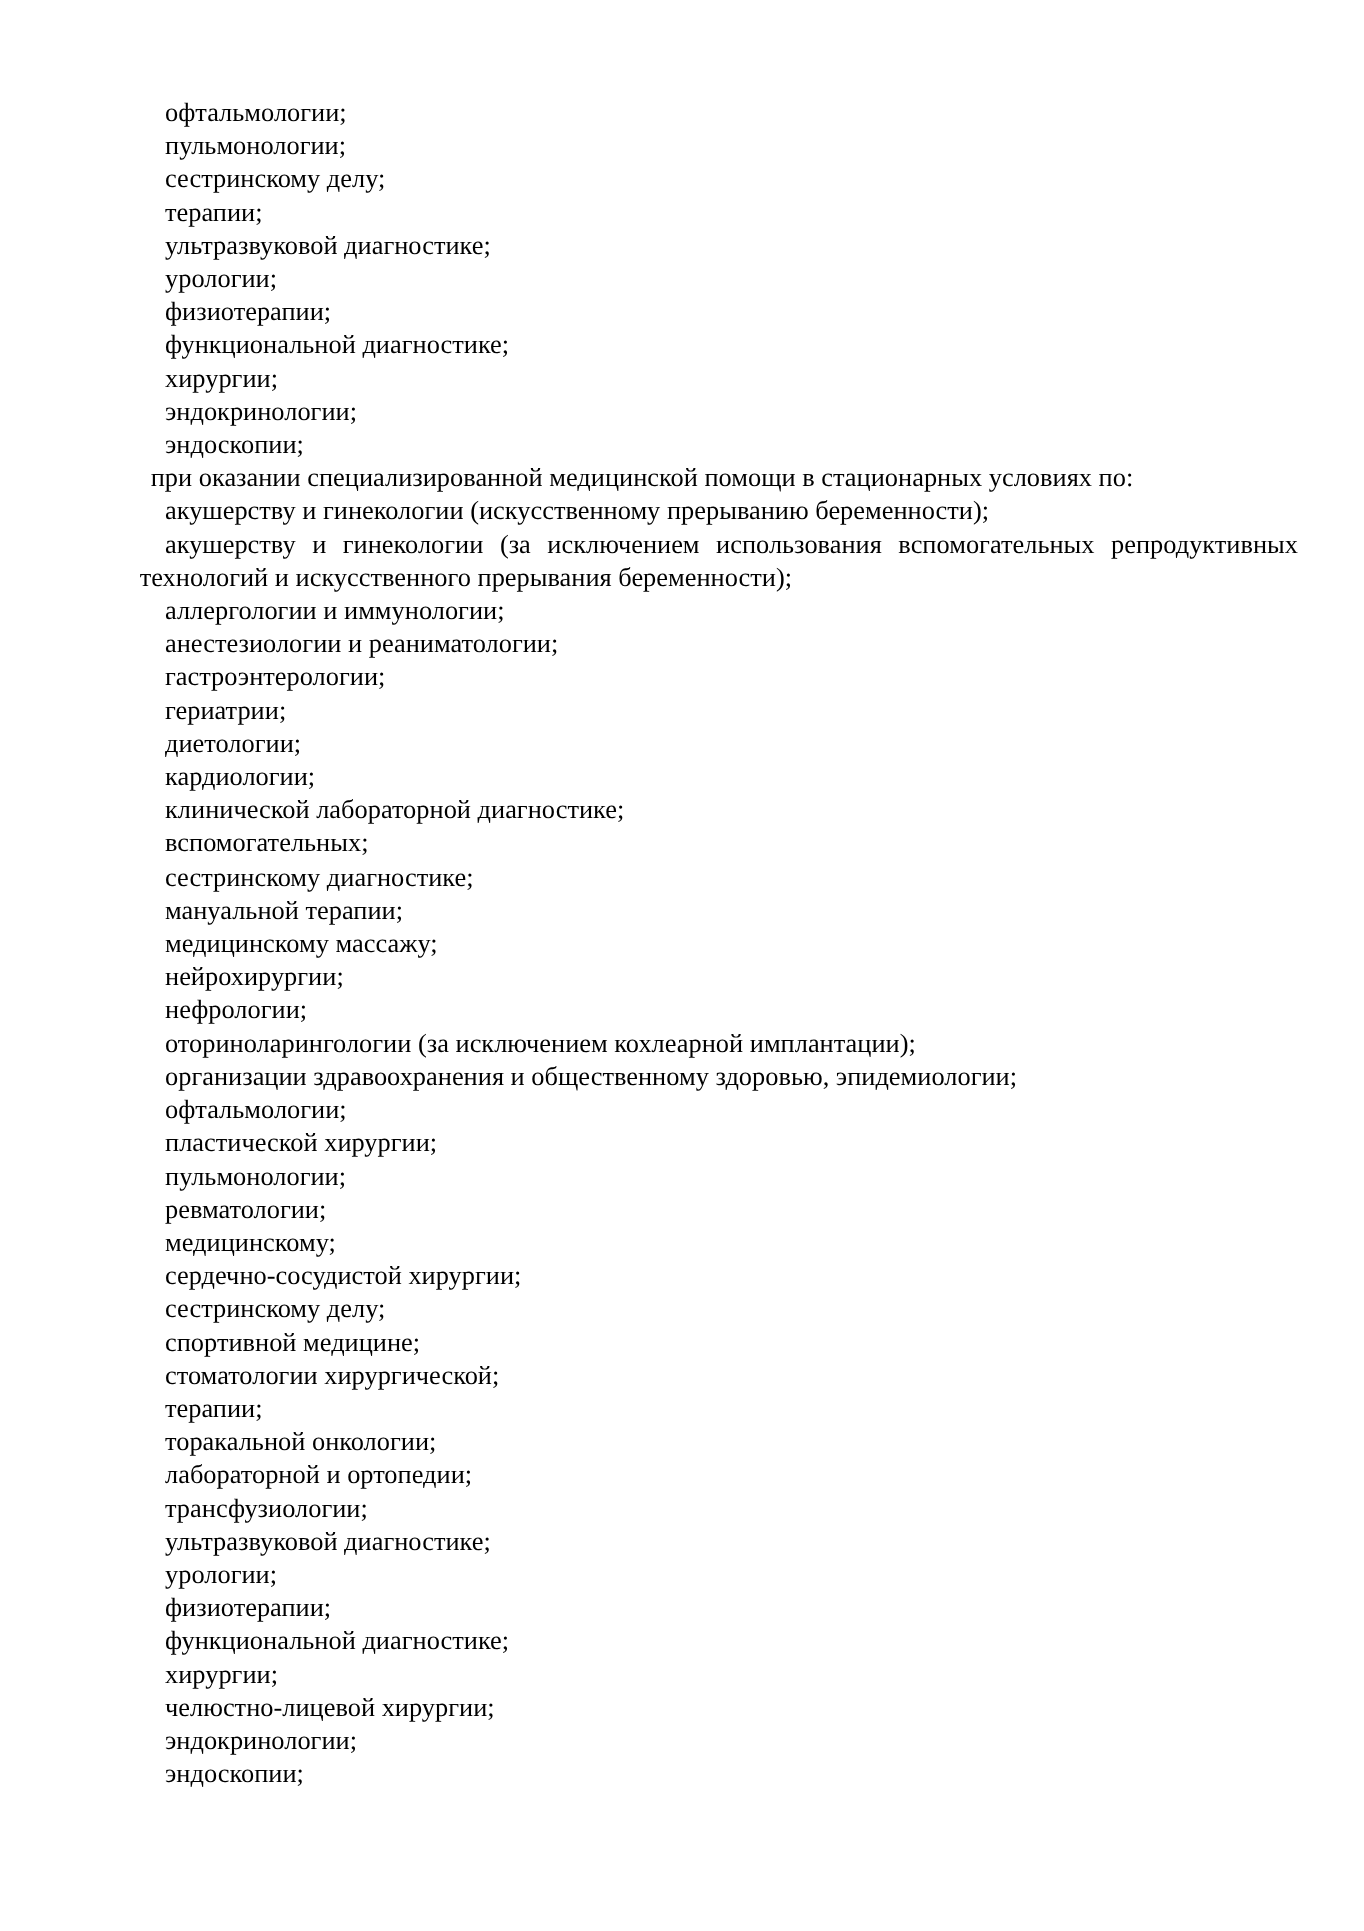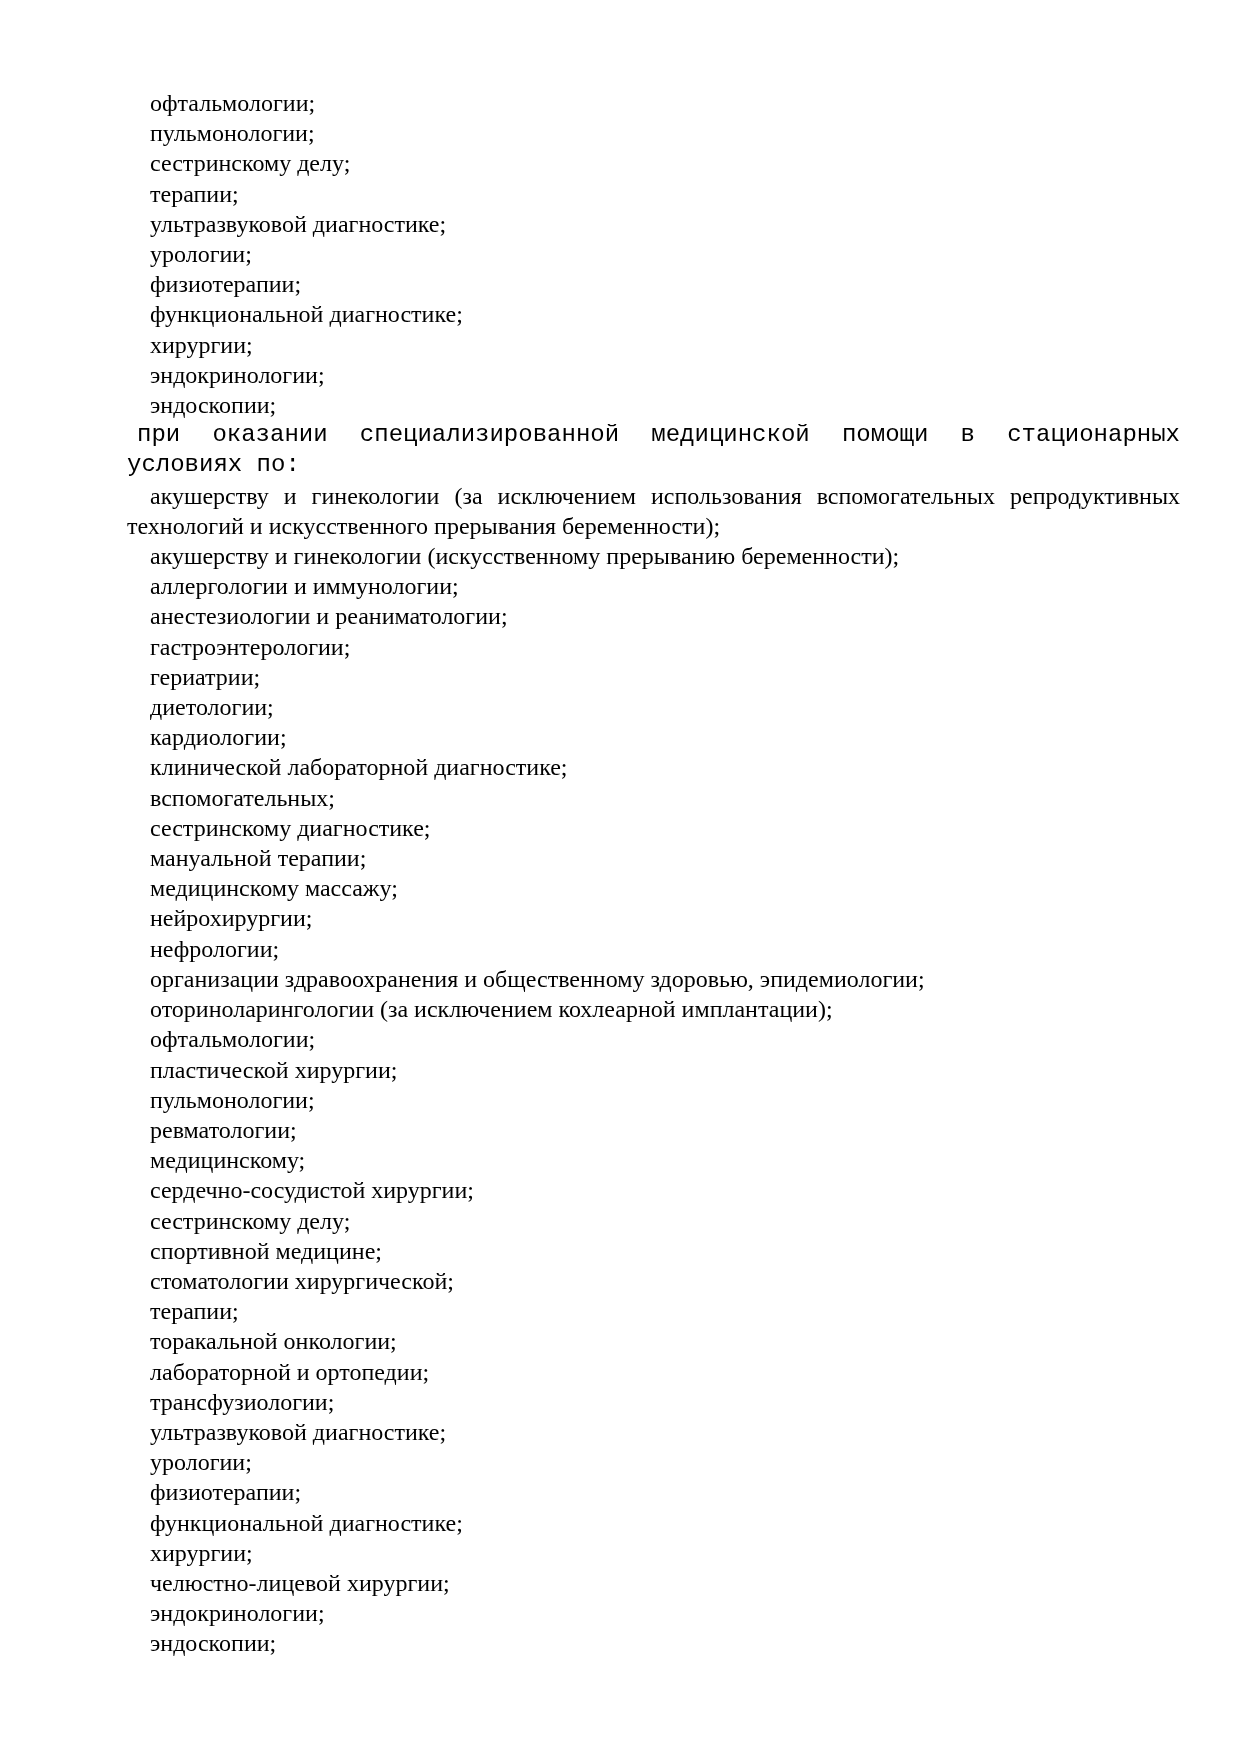--- a/index.html
+++ b/index.html
@@ -27,21 +27,20 @@
   .doc-content p {
     margin: 0;
     padding: 0;
     text-align: justify;
   }
   .item {
     text-indent: 23px;
   }
   .para-header {
     text-indent: 10px;
-    font-family: Liberation Mono, monospace;
   }
 </style>
 </head>
 <body>
 
 <div class="doc-page">
   <div class="doc-content">
     <div>
         <p class="item">офтальмологии;</p>
         <p class="item">пульмонологии;</p>
@@ -50,37 +49,37 @@
         <p class="item">ультразвуковой диагностике;</p>
         <p class="item">урологии;</p>
         <p class="item">физиотерапии;</p>
         <p class="item">функциональной диагностике;</p>
         <p class="item">хирургии;</p>
         <p class="item">эндокринологии;</p>
         <p class="item">эндоскопии;</p>
       </div>
     <p class="para-header">при оказании специализированной медицинской помощи в стационарных условиях по:</p>
     <div>
+        <p class="item">акушерству и гинекологии (искусственному прерыванию беременности);</p>
         <p class="item">акушерству и гинекологии (за исключением использования вспомогательных репродуктивных технологий и искусственного прерывания беременности);</p>
-        <p class="item">акушерству и гинекологии (искусственному прерыванию беременности);</p>
         <p class="item">аллергологии и иммунологии;</p>
         <p class="item">анестезиологии и реаниматологии;</p>
         <p class="item">гастроэнтерологии;</p>
         <p class="item">гериатрии;</p>
         <p class="item">диетологии;</p>
         <p class="item">кардиологии;</p>
         <p class="item">клинической лабораторной диагностике;</p>
         <p class="item">вспомогательных;</p>
         <p class="item">сестринскому диагностике;</p>
         <p class="item">мануальной терапии;</p>
         <p class="item">медицинскому массажу;</p>
         <p class="item">нейрохирургии;</p>
         <p class="item">нефрологии;</p>
+        <p class="item">оториноларингологии (за исключением кохлеарной имплантации);</p>
         <p class="item">организации здравоохранения и общественному здоровью, эпидемиологии;</p>
-        <p class="item">оториноларингологии (за исключением кохлеарной имплантации);</p>
         <p class="item">офтальмологии;</p>
         <p class="item">пластической хирургии;</p>
         <p class="item">пульмонологии;</p>
         <p class="item">ревматологии;</p>
         <p class="item">медицинскому;</p>
         <p class="item">сердечно-сосудистой хирургии;</p>
         <p class="item">сестринскому делу;</p>
         <p class="item">спортивной медицине;</p>
         <p class="item">стоматологии хирургической;</p>
         <p class="item">терапии;</p>

